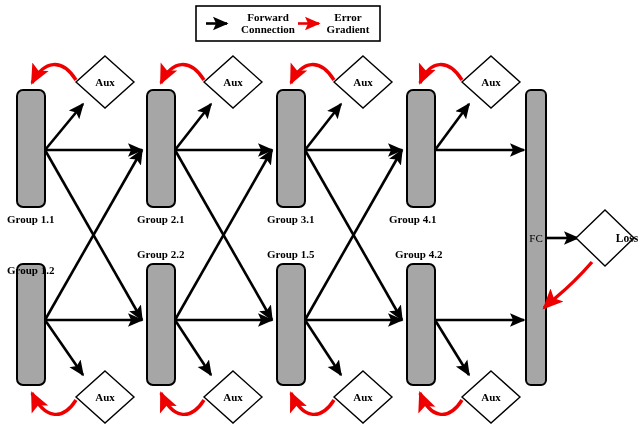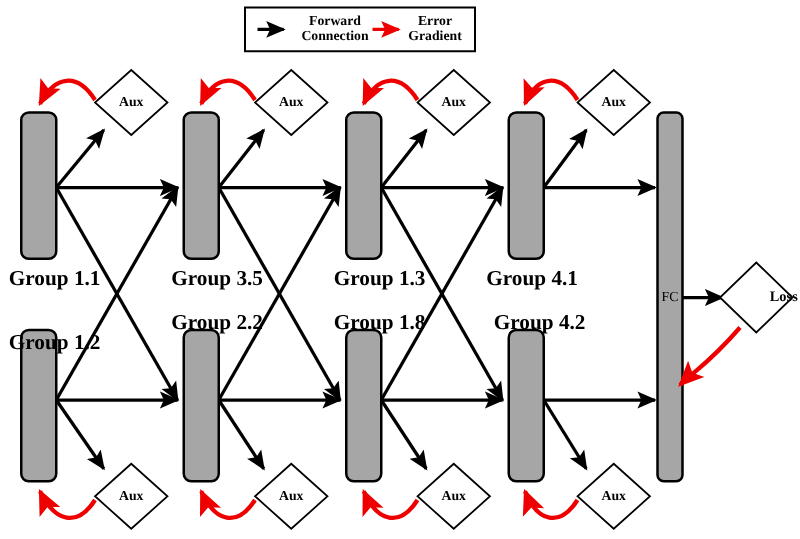--- a/index.html
+++ b/index.html
@@ -2,21 +2,21 @@
 <html><head>
 <meta charset="utf-8">
 <style>
   html,body{margin:0;padding:0;background:#ffffff;}
   body{width:640px;height:431px;overflow:hidden;
        font-family:"Liberation Serif", serif;}
   #stage{position:relative;width:640px;height:431px;background:#fff;}
   svg#canvas{position:absolute;left:0;top:0;width:640px;height:431px;}
 
   .blk-label{position:absolute;font-family:"Liberation Serif",serif;
-             font-size:17px;font-weight:bold;color:#000;white-space:nowrap;}
+             font-size:11px;font-weight:bold;color:#000;white-space:nowrap;}
   .aux-label{position:absolute;font-family:"Liberation Serif",serif;
              font-size:11px;font-weight:bold;color:#000;white-space:nowrap;
              transform:translate(-50%,-50%);}
   .fc-label{position:absolute;font-family:"Liberation Serif",serif;
             font-size:11px;font-weight:normal;color:#000;
             transform:translate(-50%,-50%);}
   .loss-label{position:absolute;font-family:"Liberation Serif",serif;
               font-size:11.5px;font-weight:bold;color:#000;
               transform:translate(-50%,-50%);padding-left:44px;}
   .leg-text{position:absolute;font-family:"Liberation Serif",serif;
@@ -138,27 +138,27 @@
   <div class="leg-text" style="left:268px;top:23px;">
     <span>Forward</span><br>
     <span>Connection</span>
   </div>
   <div class="leg-text" style="left:348px;top:23px;">
     <span>Error</span><br>
     <span>Gradient</span>
   </div>
 
   <div class="blk-label" style="left:7px;top:213px;">Group 1.1</div>
-  <div class="blk-label" style="left:137px;top:213px;">Group 3.5</div>
-  <div class="blk-label" style="left:267px;top:213px;">Group 1.3</div>
+  <div class="blk-label" style="left:137px;top:213px;">Group 2.1</div>
+  <div class="blk-label" style="left:267px;top:213px;">Group 3.1</div>
   <div class="blk-label" style="left:389px;top:213px;">Group 4.1</div>
 
   <div class="blk-label" style="left:7px;top:264px;">Group 1.2</div>
   <div class="blk-label" style="left:137px;top:248px;">Group 2.2</div>
-  <div class="blk-label" style="left:267px;top:248px;">Group 1.8</div>
+  <div class="blk-label" style="left:267px;top:248px;">Group 1.5</div>
   <div class="blk-label" style="left:395px;top:248px;">Group 4.2</div>
 
   <div class="aux-label" style="left:105px;top:82px;">Aux</div>
   <div class="aux-label" style="left:233px;top:82px;">Aux</div>
   <div class="aux-label" style="left:363px;top:82px;">Aux</div>
   <div class="aux-label" style="left:491px;top:82px;">Aux</div>
 
   <div class="aux-label" style="left:105px;top:397px;">Aux</div>
   <div class="aux-label" style="left:233px;top:397px;">Aux</div>
   <div class="aux-label" style="left:363px;top:397px;">Aux</div>

